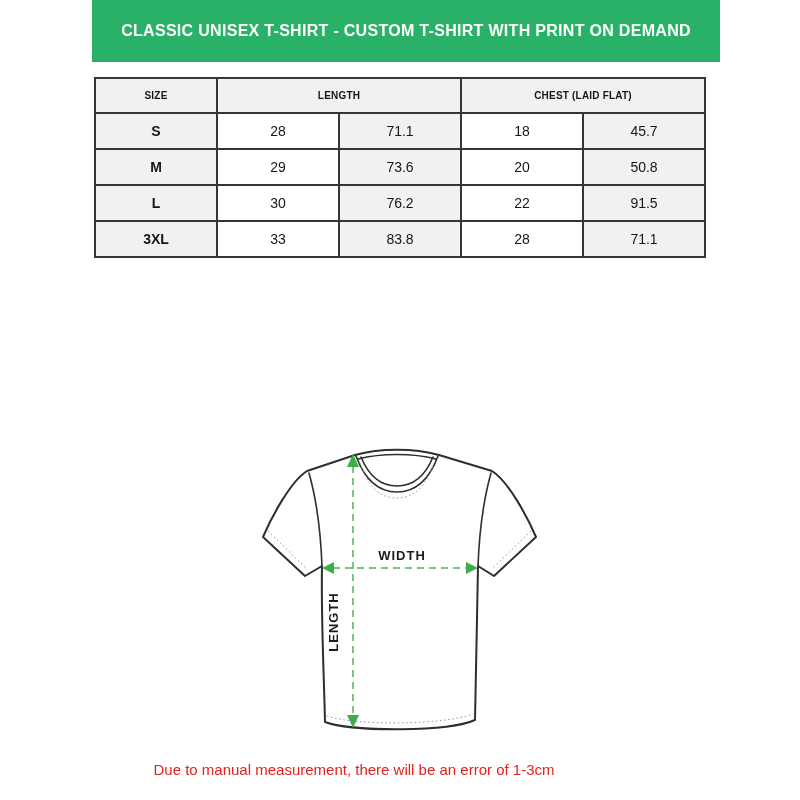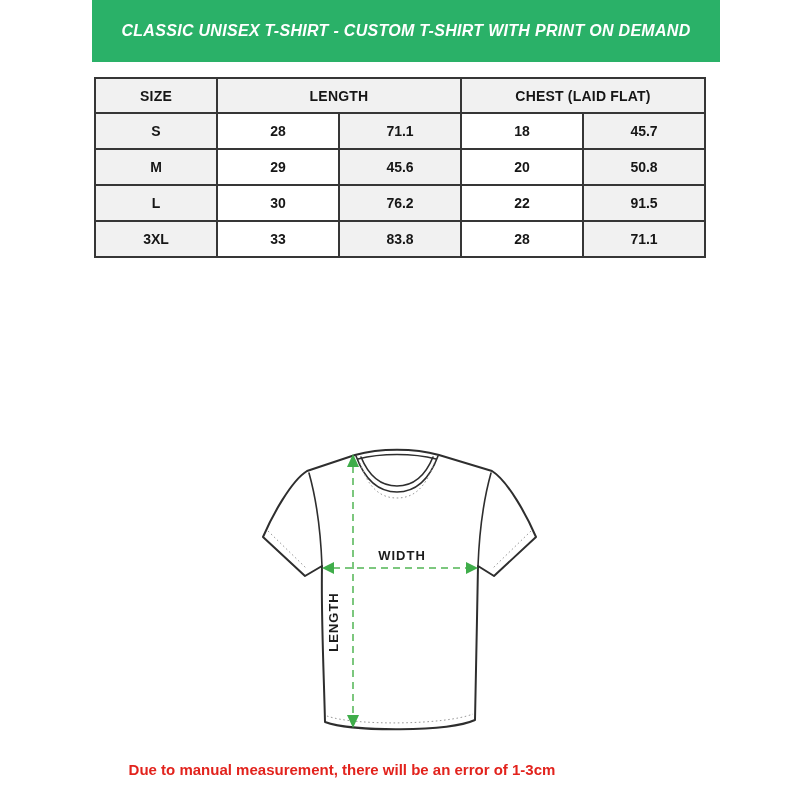--- a/index.html
+++ b/index.html
@@ -19,52 +19,52 @@
   body{font-family:"Liberation Sans", sans-serif;}
   .canvas{
     position:relative;width:800px;height:800px;background:#ffffff;overflow:hidden;
   }
   .banner{
     position:absolute;left:92px;top:0;width:628px;height:62px;
     background:var(--banner-bg);
     display:flex;align-items:center;justify-content:center;
   }
   .banner-title{
-    color:var(--banner-text);font-size:16px;font-weight:bold;letter-spacing:.3px;white-space:nowrap;font-style:italic;
+    color:var(--banner-text);font-size:16px;font-weight:bold;letter-spacing:.3px;white-space:nowrap;
   }
   table.size-chart{
     position:absolute;left:94px;top:77px;width:612px;
     border-collapse:collapse;table-layout:fixed;
   }
   .size-chart th,.size-chart td{
     border:2px solid var(--border-color);
     text-align:center;vertical-align:middle;
     color:var(--cell-text);
   }
   .size-chart th{
-    height:35px;font-size:14px;font-weight:bold;background:var(--shade);letter-spacing:.2px;
+    height:35px;font-size:10px;font-weight:bold;background:var(--shade);letter-spacing:.2px;
   }
-  .size-chart td{height:36px;font-size:14px;font-weight:700;background:#ffffff;}
+  .size-chart td{height:36px;font-size:14px;font-weight:400;background:#ffffff;}
   .size-chart td.size-cell{font-weight:bold;}
   .size-chart td.shade{background:var(--shade);}
   .diagram{
     position:absolute;left:245px;top:440px;width:310px;height:310px;
   }
   .shirt-outline{fill:#ffffff;stroke:var(--shirt-stroke);stroke-width:2;stroke-linejoin:round;}
   .shirt-line{fill:none;stroke:var(--shirt-stroke);stroke-width:1.6;stroke-linecap:round;}
   .shirt-stitch{fill:none;stroke:var(--stitch);stroke-width:1;stroke-dasharray:1.6,2.6;}
   .dash-line{fill:none;stroke:var(--dash-green);stroke-width:2;stroke-dasharray:7,5;}
   .arrow-head{fill:var(--head-green);stroke:none;}
   .measure-label{
     font-family:"Liberation Sans", sans-serif;font-size:13px;font-weight:bold;
     fill:#1c1c1c;letter-spacing:1px;
   }
   .footnote{
-    position:absolute;left:0;top:761px;width:684px;text-align:center;
-    color:var(--note-color);font-size:15px;font-weight:bold;
+    position:absolute;left:12px;top:761px;width:684px;text-align:center;
+    color:var(--note-color);font-size:15px;font-weight:normal;
   }
 </style>
 </head>
 <body>
 
 <div class="canvas">
 
   <div class="banner">
     <span class="banner-title">CLASSIC UNISEX T-SHIRT - CUSTOM T-SHIRT WITH PRINT ON DEMAND</span>
   </div>
@@ -88,21 +88,21 @@
         <tr>
           <td class="size-cell shade">S</td>
           <td>28</td>
           <td class="shade">71.1</td>
           <td>18</td>
           <td class="shade">45.7</td>
         </tr>
         <tr>
           <td class="size-cell shade">M</td>
           <td>29</td>
-          <td class="shade">45.6</td>
+          <td class="shade">73.6</td>
           <td>20</td>
           <td class="shade">50.8</td>
         </tr>
         <tr>
           <td class="size-cell shade">L</td>
           <td>30</td>
           <td class="shade">76.2</td>
           <td>22</td>
           <td class="shade">91.5</td>
         </tr>

